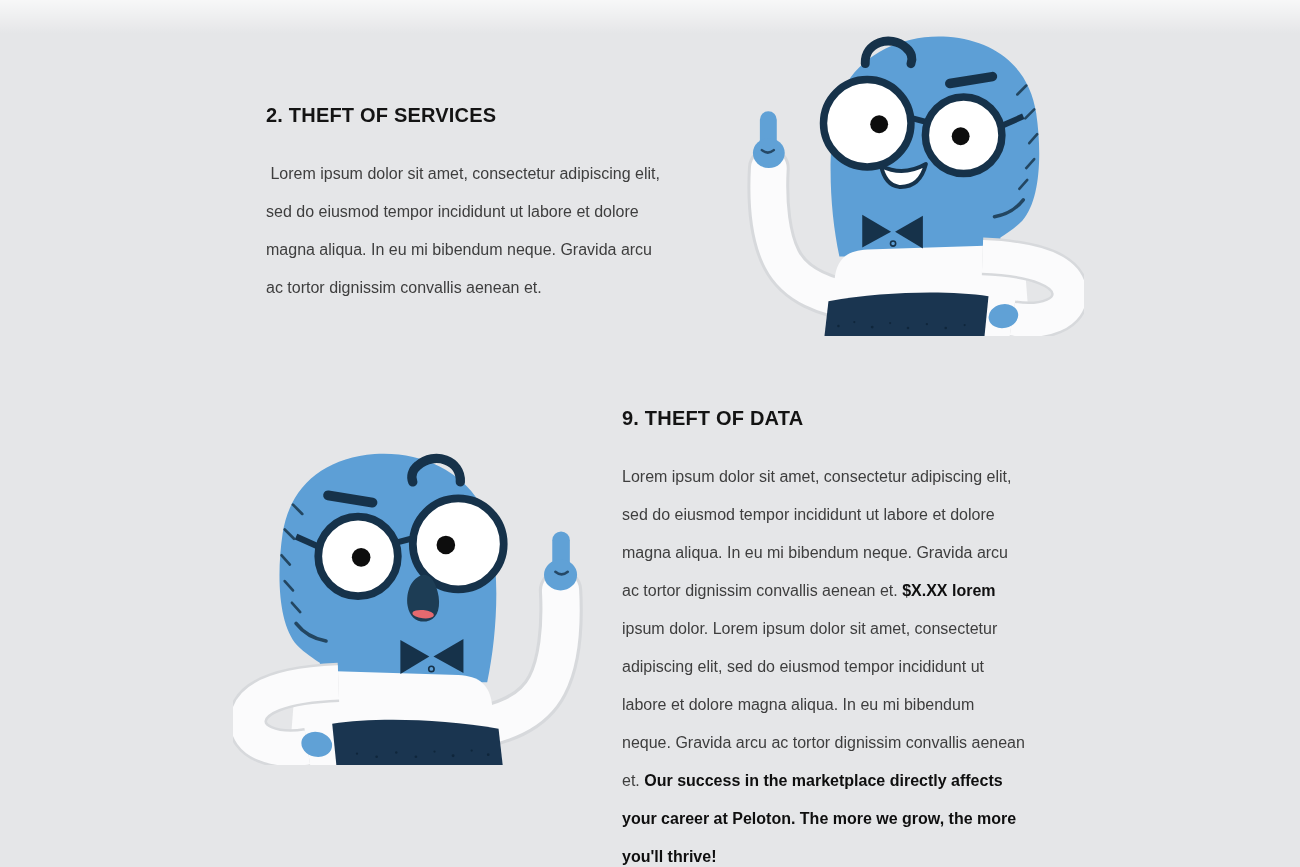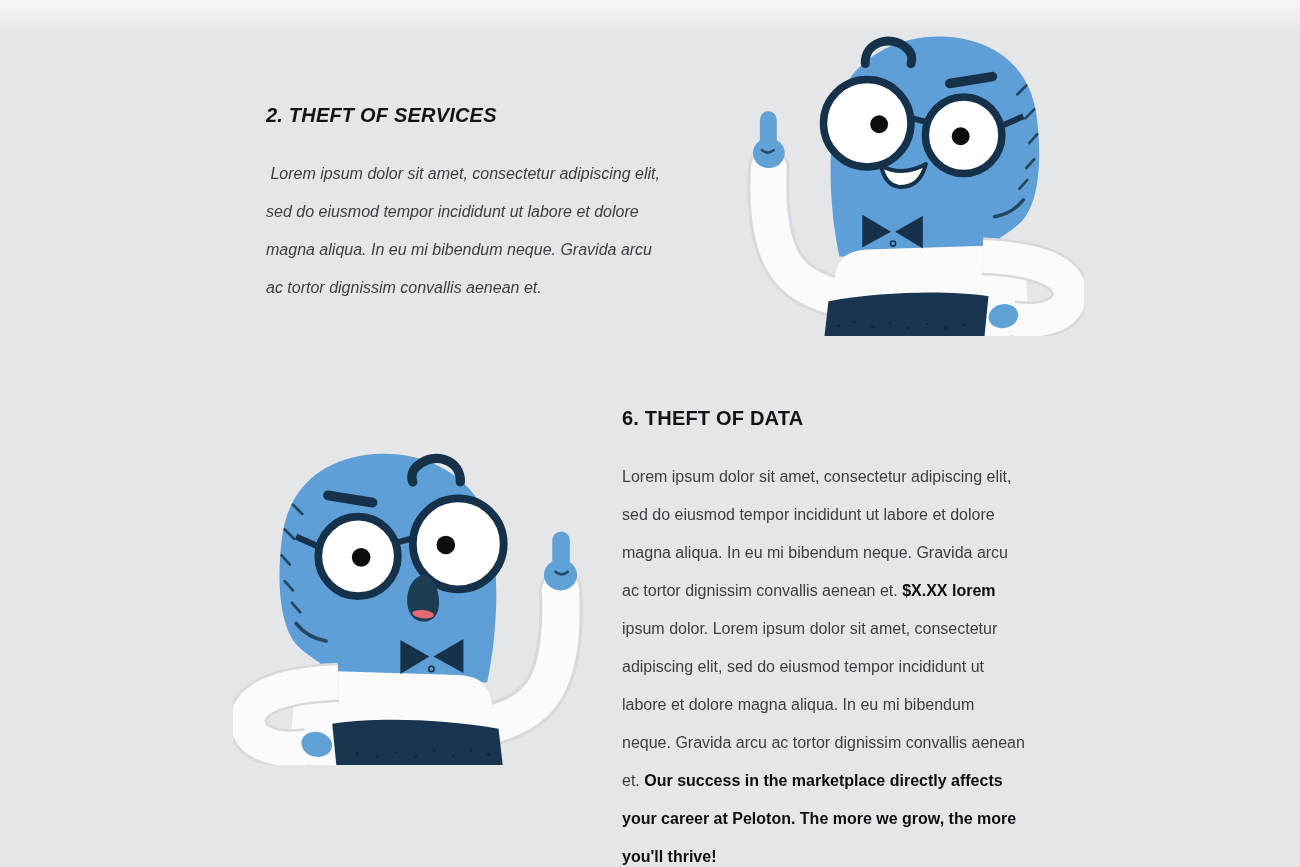--- a/index.html
+++ b/index.html
@@ -15,21 +15,21 @@
   }
   .section-text h2{
     margin:0;font-size:20px;line-height:28px;font-weight:700;
     color:#141414;letter-spacing:.2px;
   }
   .section-text p{
     margin:26px 0 0 0;font-size:16px;line-height:38px;color:#3e3e3e;
     white-space:pre-wrap;
   }
   .section-text strong{color:#0f0f0f;font-weight:700;text-align:center;}
-  #sec1-text{position:absolute;left:266px;top:101px;width:402px;font-style:italic;}
+  #sec1-text{position:absolute;left:266px;top:101px;width:402px;}
   #sec1-art {position:absolute;left:726px;top:6px;width:358px;height:330px;}
   #sec2-art {position:absolute;left:233px;top:422px;width:372px;height:343px;}
   #sec2-text{position:absolute;left:622px;top:404px;width:404px;}
   svg{display:block;}
   .defs-holder{position:absolute;width:0;height:0;overflow:hidden;}
 </style>
 </head>
 <body>
 
 <div class="top-glow"></div>
@@ -117,15 +117,15 @@
       <use href="#mascot-base"></use>
       <g>
         <path d="M176,148 C187,150 193,164 191,178 C189,189 182,194 173,193 C164,192 159,183 161,169 C163,156 169,147 176,148 Z" fill="#1d3d55"></path>
         <ellipse cx="176" cy="186" rx="10.5" ry="4" fill="#e5696f" transform="rotate(-6 176 186)"></ellipse>
       </g>
     </g>
   </svg>
 </div>
 
 <section id="sec2-text" class="section-text">
-  <h2>6. THEFT OF DATA</h2>
+  <h2>9. THEFT OF DATA</h2>
   <p><span>Lorem ipsum dolor sit amet, consectetur adipiscing elit, sed do eiusmod tempor incididunt ut labore et dolore magna aliqua. In eu mi bibendum neque. Gravida arcu ac tortor dignissim convallis aenean et. </span><strong>$X.XX lorem</strong><span> ipsum dolor. Lorem ipsum dolor sit amet, consectetur adipiscing elit, sed do eiusmod tempor incididunt ut labore et dolore magna aliqua. In eu mi bibendum neque. Gravida arcu ac tortor dignissim convallis aenean et. </span><strong>Our success in the marketplace directly affects your career at Peloton. The more we grow, the more you'll thrive!</strong></p>
 </section>
 
 </body></html>

